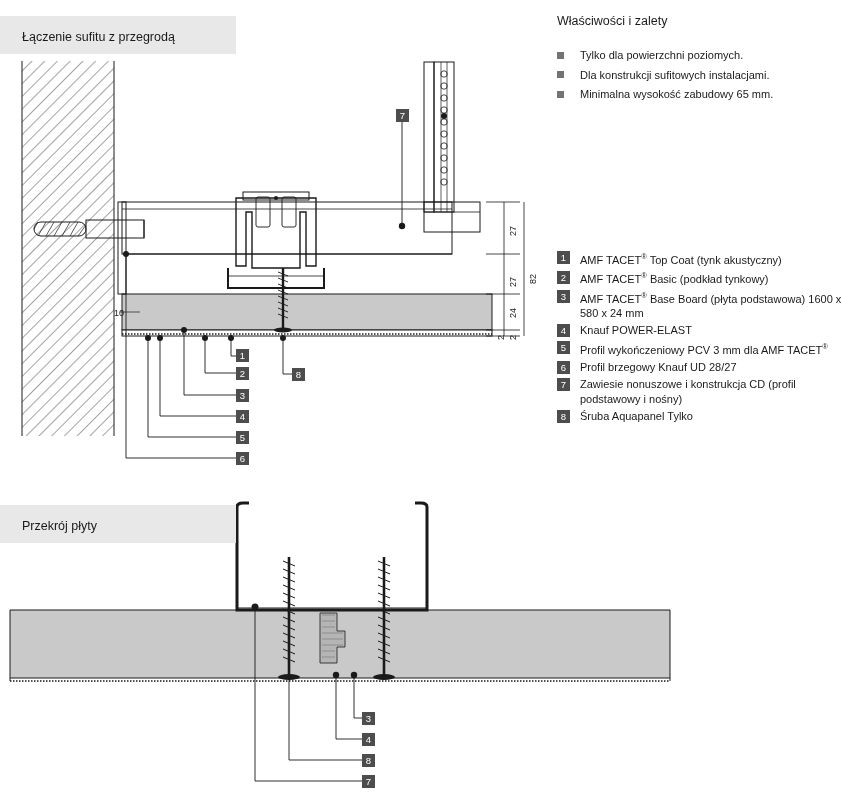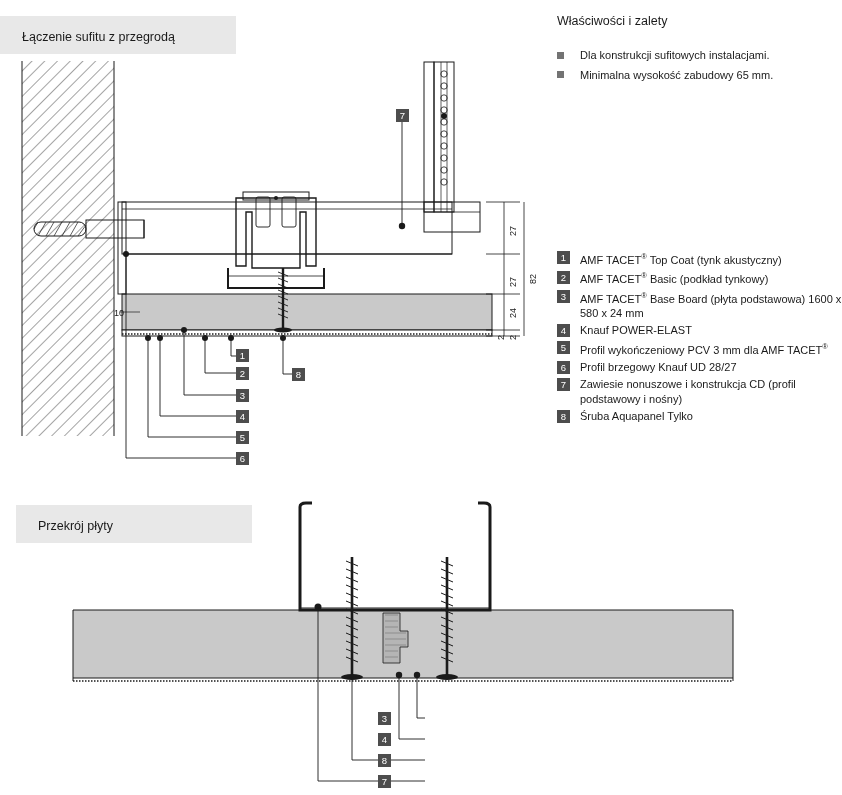--- a/index.html
+++ b/index.html
@@ -37,25 +37,24 @@
   }
   #drawing-top .title-text {
     position: absolute;
     left: 22px;
     top: 14px;
     font-size: 12.5px;
   }
 
   
   #drawing-bottom {
-    left: 16px;
+    left: 0;
     top: 495px;
     width: 700px;
     height: 300px;
-    padding-left: 47px;
   }
   #drawing-bottom .bg-band {
     position: absolute;
     left: 0;
     top: 10px;
     width: 236px;
     height: 38px;
     background: #e8e8e8;
   }
   #drawing-bottom .title-text {
@@ -289,20 +288,24 @@
   <div class="dim rot" style="left:528px; top:268px;">82</div>
   <div class="dim" style="left:114px; top:292px;">10</div>
 </div>
 
 <div class="panel" id="right-col">
   <div id="features-title">Właściwości i zalety</div>
 
   <div id="features-list">
     <div class="feat">
       <span class="bullet"></span>
+      <span>Tylko dla powierzchni poziomych.</span>
+    </div>
+    <div class="feat">
+      <span class="bullet"></span>
       <span>Dla konstrukcji sufitowych instalacjami.</span>
     </div>
     <div class="feat">
       <span class="bullet"></span>
       <span>Minimalna wysokość zabudowy 65 mm.</span>
     </div>
   </div>
 
   <div id="legend-list">
     <div class="leg">

